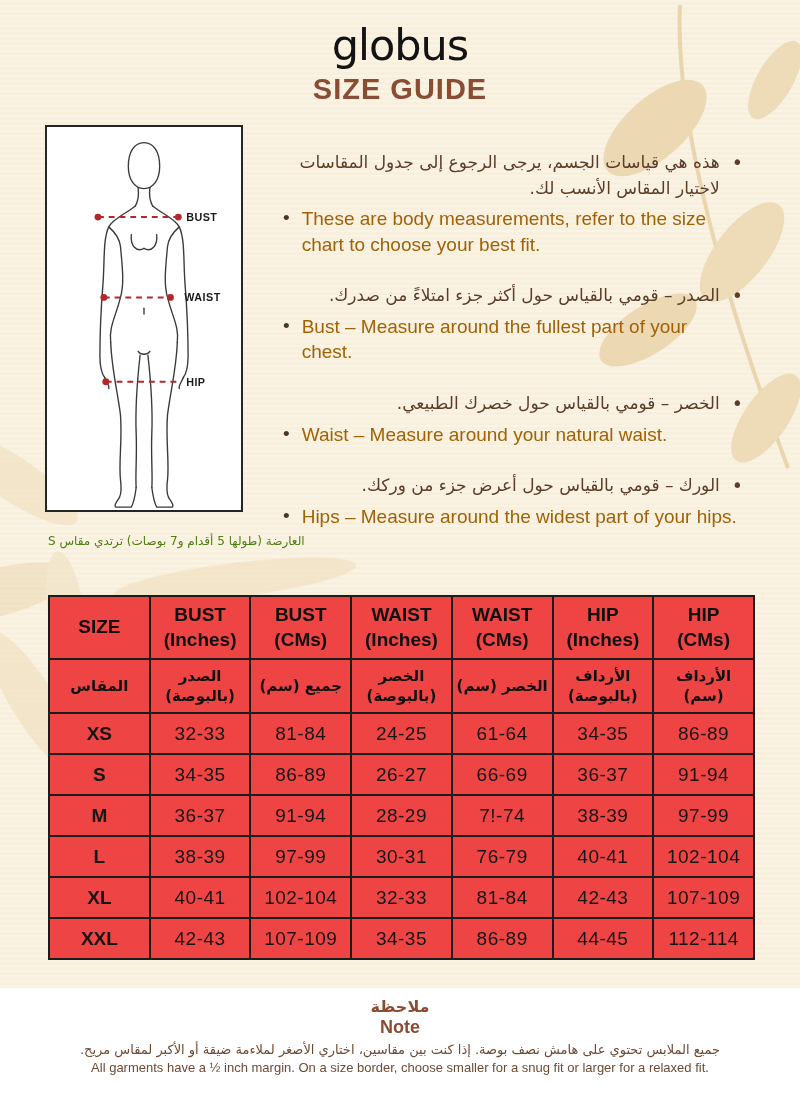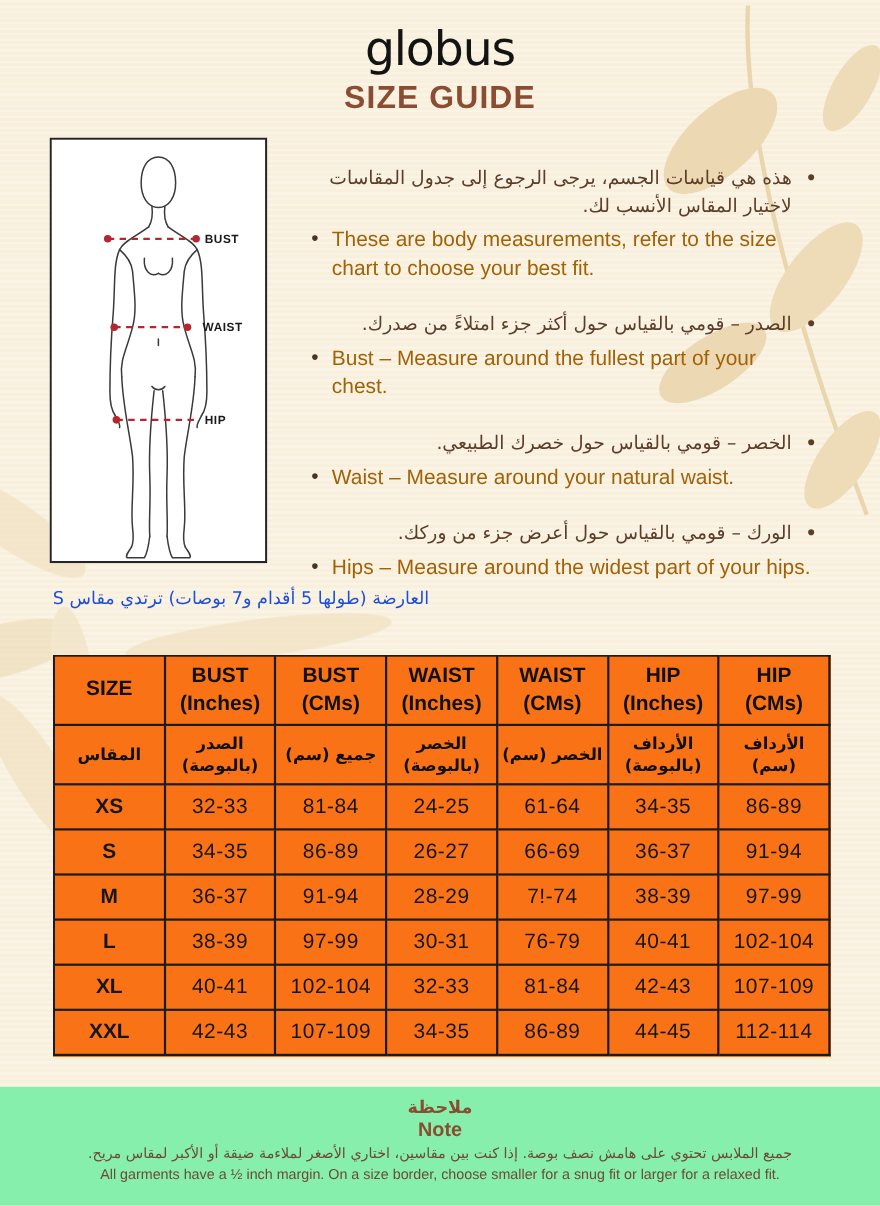--- a/index.html
+++ b/index.html
@@ -28,38 +28,38 @@
 
   .bullets { position:absolute; z-index:2; left:283px; top:150px; width:460px; list-style:none; }
   .bullets .group { margin-bottom:26px; }
   .bullets li { display:flex; column-gap:12px; align-items:flex-start; }
   .bullets li.ar { direction:rtl; font-family:"DejaVu Sans", sans-serif; font-size:17px; line-height:1.5; color:#5b3d28; margin-bottom:5px; }
   .bullets li.en { direction:ltr; font-family:Liberation Sans, sans-serif; font-size:19px; line-height:1.35; color:#a16207; }
   .bullets li::before { content:"\2022"; font-size:19px; line-height:1.3; color:#4a3423; }
   .bullets li.ar::before { color:#5b3d28; }
 
   .model-note { position:absolute; z-index:2; left:48px; top:534px; }
-  .model-note .ar { direction:rtl; text-align:left; font-family:"DejaVu Sans", sans-serif; font-size:16px; color:#1d4ed8; margin-bottom:2px; }
+  .model-note .ar { direction:rtl; text-align:left; font-family:"DejaVu Sans", sans-serif; font-size:12px; color:#4d7c0f; margin-bottom:2px; }
   .model-note .en { font-family:"Liberation Serif", serif; font-size:17px; color:#2e2620; }
 
   table.size-chart {
     position:absolute; z-index:2; left:48px; top:595px; width:707px;
-    border-collapse:collapse; table-layout:fixed; background:#f97316;
+    border-collapse:collapse; table-layout:fixed; background:#ef4444;
   }
   .size-chart th, .size-chart td {
     border:2px solid #1b1b1b; text-align:center; vertical-align:middle; padding:0 2px;
   }
   .size-chart tr.head-en th { height:63px; font-size:19px; font-weight:bold; line-height:1.3; white-space:pre-line; color:#111; }
   .size-chart tr.head-ar th { height:54px; font-size:15px; font-weight:bold; line-height:1.35; direction:rtl; font-family:"DejaVu Sans", sans-serif; color:#111; }
   .size-chart tr.data td { height:41px; font-size:19px; color:#161616; letter-spacing:.5px; }
   .size-chart tr.data td.size-col { font-weight:bold; letter-spacing:0; }
 
   footer.note-band {
     position:absolute; z-index:2; left:0; top:988px; width:800px; height:108px;
-    background:#86efac; text-align:center;
+    background:#ffffff; text-align:center;
   }
   .note-band .t-ar { margin-top:9px; font-size:16px; font-weight:bold; color:#8a4c33; direction:rtl; font-family:"DejaVu Sans", sans-serif; }
   .note-band .t-en { font-size:18px; font-weight:bold; color:#8a4c33; margin-top:1px; }
   .note-band .b-ar { margin-top:4px; font-size:13px; color:#6e4a33; direction:rtl; font-family:"DejaVu Sans", sans-serif; }
   .note-band .b-en { margin-top:3px; font-size:13px; color:#6e4a33; }
 </style>
 </head>
 <body>
 
 <svg class="decor tr" width="270" height="470" viewBox="0 0 270 470">

